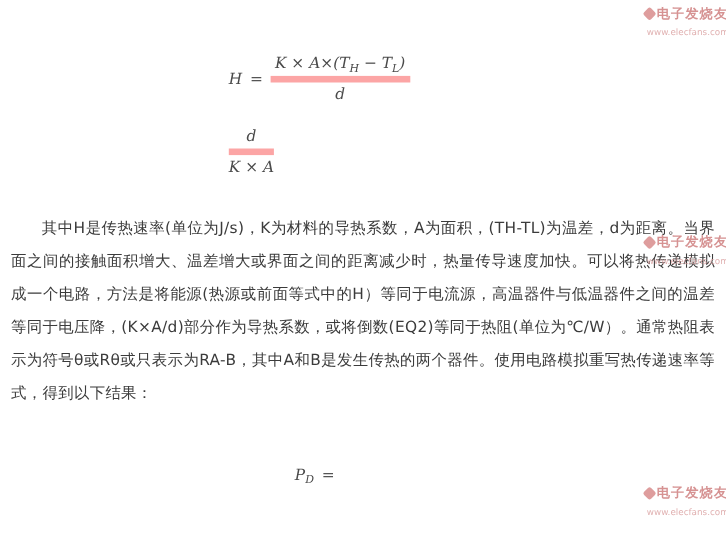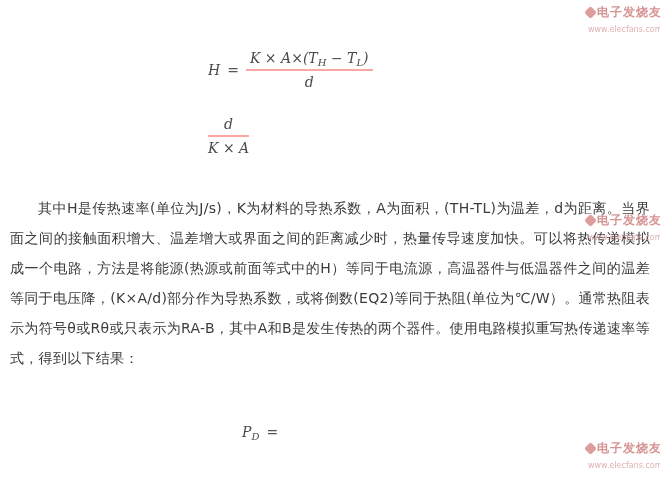--- a/index.html
+++ b/index.html
@@ -20,21 +20,21 @@
     color: #4a4a4a;
     font-family: "DejaVu Serif", "Liberation Serif", serif;
     font-style: italic;
     font-size: 14px;
   }
   .formula .eqsign { font-style: normal; color: #555; }
   .frac { display: inline-block; text-align: center; vertical-align: middle; }
   .frac .num {
     display: block;
     padding: 0 4px 3px 4px;
-    border-bottom: 2px solid #fca5a5;
+    border-bottom: 6px solid #fca5a5;
     white-space: nowrap;
   }
   .frac .den { display: block; padding-top: 3px; white-space: nowrap; }
   sub.ss {
     font-size: 10px;
     font-style: italic;
     vertical-align: -3px;
     line-height: 0;
   }
 
@@ -102,21 +102,21 @@
 
 <div class="formula" style="left:208px; top:116px;">
   <span class="frac">
     <span class="num">d</span>
     <span class="den">K × A</span>
   </span>
 </div>
 
 <p class="article-paragraph">其中H是传热速率(单位为J/s)，K为材料的导热系数，A为面积，(TH-TL)为温差，d为距离。当界面之间的接触面积增大、温差增大或界面之间的距离减少时，热量传导速度加快。可以将热传递模拟成一个电路，方法是将能源(热源或前面等式中的H）等同于电流源，高温器件与低温器件之间的温差等同于电压降，(K×A/d)部分作为导热系数，或将倒数(EQ2)等同于热阻(单位为℃/W）。通常热阻表示为符号θ或Rθ或只表示为RA-B，其中A和B是发生传热的两个器件。使用电路模拟重写热传递速率等式，得到以下结果：</p>
 
-<div class="formula" style="left:242px; top:424px;">
+<div class="formula" style="left:268px; top:424px;">
   <span><span>P</span><sub class="ss">D</sub></span>
   <span class="eqsign">=</span>
 </div>
 
 <div class="watermark wm-top">
   <div class="wm-row">
     <span class="wm-logo"></span>
     <span class="wm-brand">电子发烧友</span>
   </div>
   <div class="wm-url">www.elecfans.com</div>

